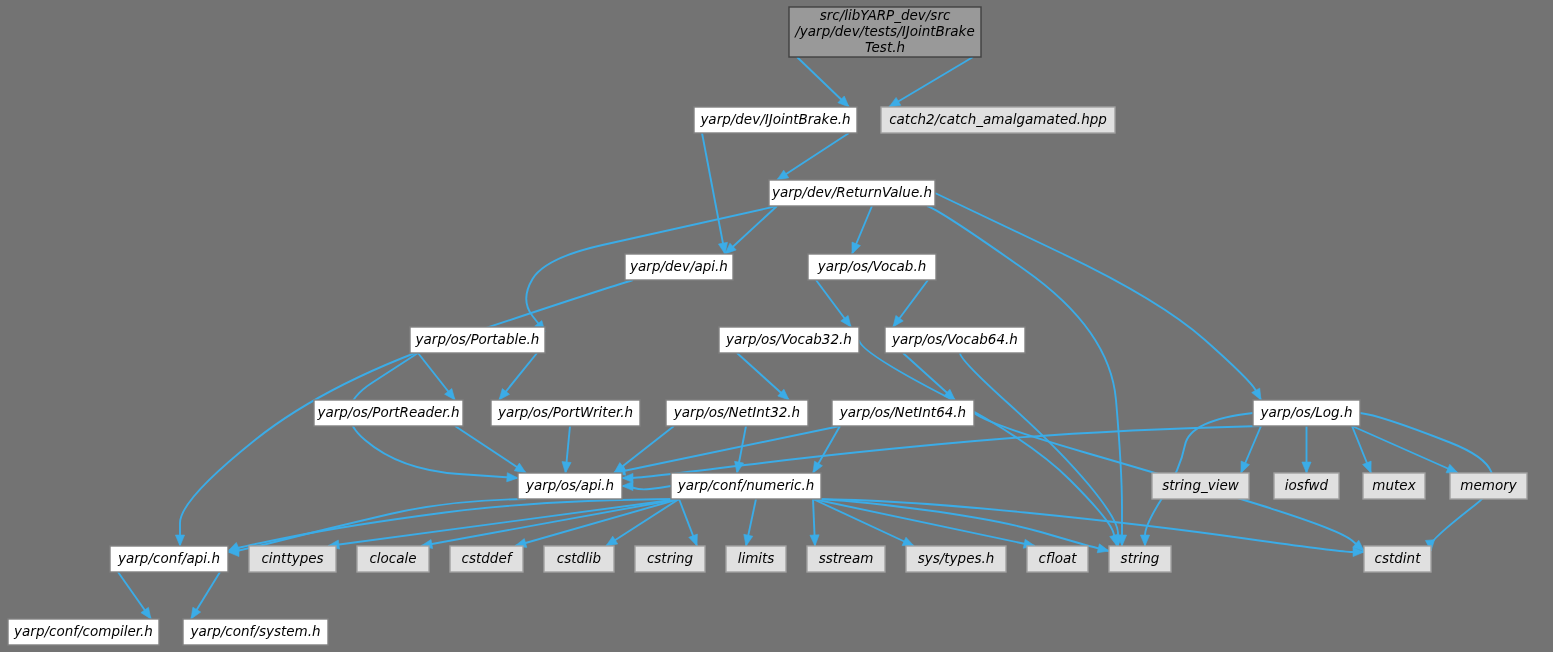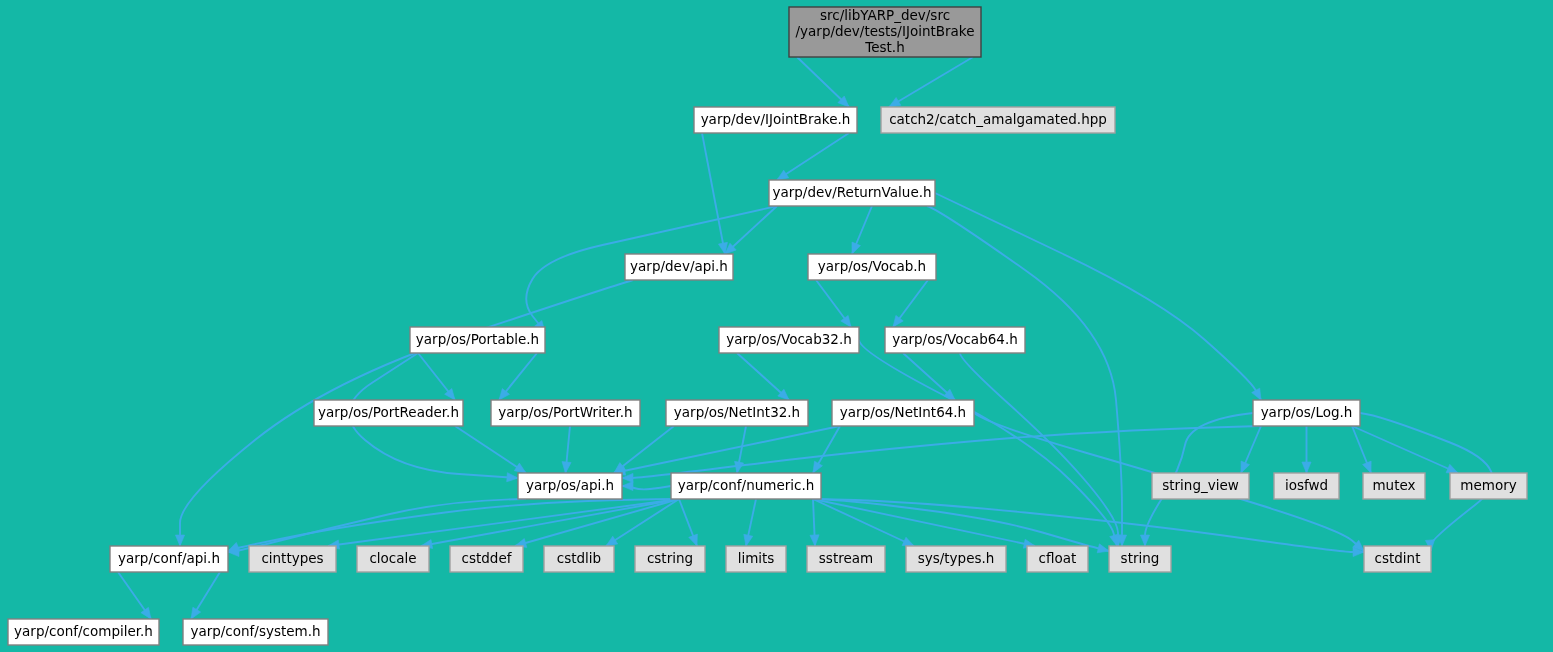--- a/index.html
+++ b/index.html
@@ -4,23 +4,24 @@
 <style>
   html, body {
     margin: 0;
     padding: 0;
     background: #000000;
   }
   #graph-root {
     position: relative;
     width: 1553px;
     height: 652px;
-    background: #14b8a6;
+    background: #737373;
     overflow: hidden;
     font-family: "DejaVu Sans", sans-serif;
+    font-style: italic;
   }
   svg#graph-svg {
     position: absolute;
     left: 0;
     top: 0;
     width: 1553px;
     height: 652px;
     display: block;
   }
   .node-label {

